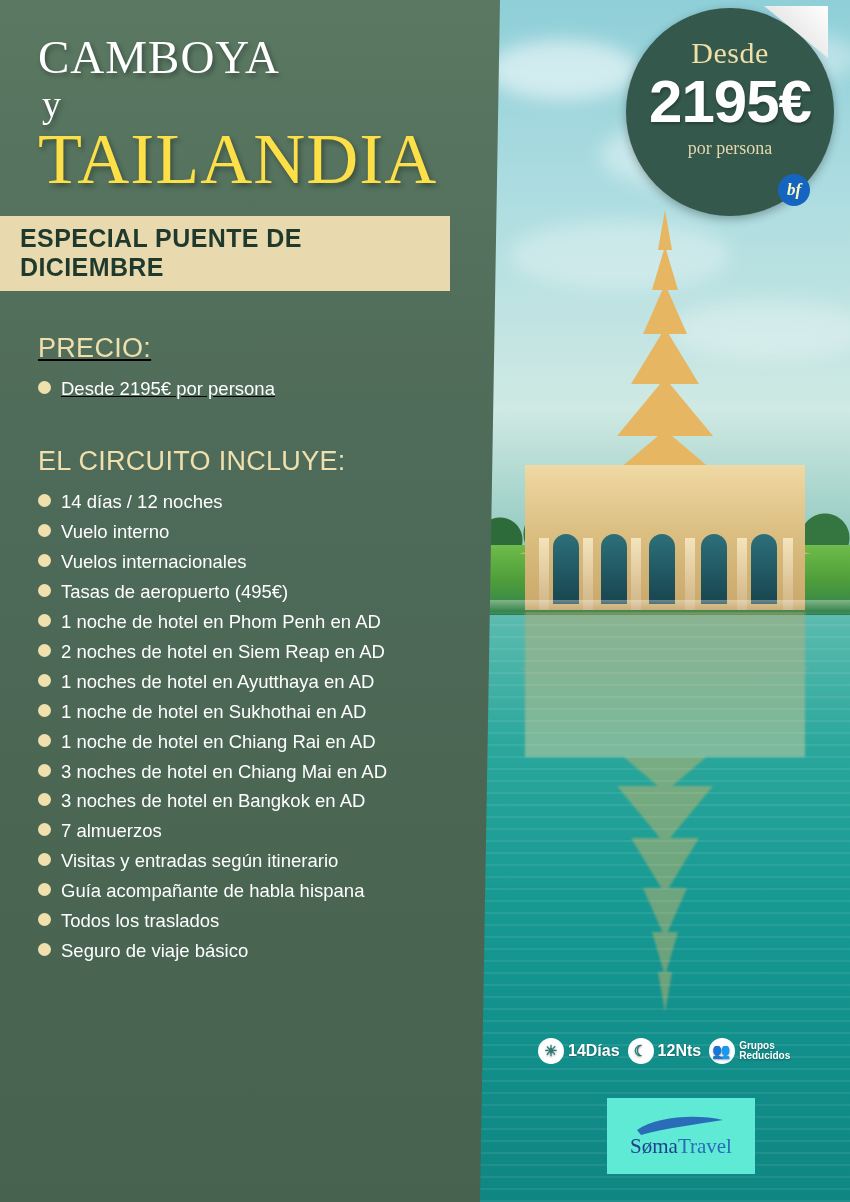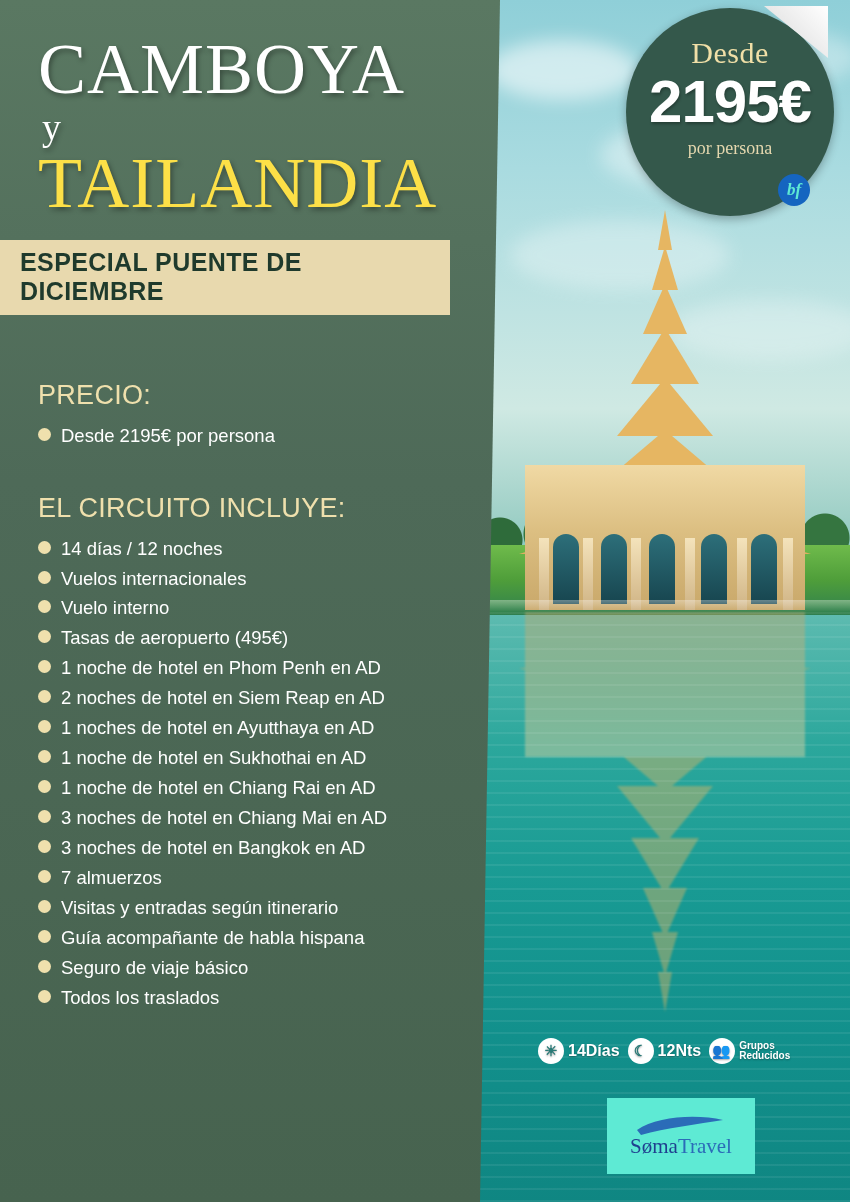--- a/index.html
+++ b/index.html
@@ -112,21 +112,21 @@
     position: absolute; left: 0; top: 0;
     width: 500px; height: 1202px;
     background: linear-gradient(180deg,#5a7862 0%, #4e6a58 40%, #47634f 100%);
     clip-path: polygon(0 0, 100% 0, 96% 100%, 0 100%);
   }
   .panel-inner { position: absolute; left: 0; top: 0; width: 500px; }
 
   .title-block { padding: 35px 0 0 38px; }
   .title-main {
     font-family: "Liberation Serif", serif;
-    font-size: 72px; color: #ffffff; line-height: .95;
+    font-size: 47px; color: #ffffff; line-height: .95;
     letter-spacing: 1px;
     text-shadow: 2px 3px 5px rgba(0,0,0,0.35);
   }
   .title-y {
     font-family: "Liberation Serif", serif;
     font-size: 38px; color: #ffffff; line-height: 1.1; margin: 4px 0 0 4px;
     text-shadow: 2px 3px 5px rgba(0,0,0,0.35);
   }
   .title-main2 {
     font-family: "Liberation Serif", serif;
@@ -185,21 +185,21 @@
   .curl {
     position: absolute; right: 22px; top: 6px;
     width: 64px; height: 52px;
     background: linear-gradient(225deg,#ffffff 0%, #e8e8e8 55%, #c9c9c9 100%);
     clip-path: polygon(100% 0, 0 0, 100% 100%);
     border-radius: 0 0 0 40px;
   }
   .bf {
     position: absolute; right: 24px; bottom: 10px;
     width: 32px; height: 32px; border-radius: 50%;
-    background: #1565c0; color: #5eead4;
+    background: #1565c0; color: #fef9c3;
     font-family: "Liberation Serif", serif;
     font-size: 17px; font-style: italic; font-weight: bold;
     display: flex; align-items: center; justify-content: center; margin-top: 14px;
   }
 
   
   .iconstrip {
     position: absolute; left: 538px; top: 1038px;
     display: flex; align-items: center; gap: 8px;
     color: #ffffff; font-weight: bold; font-size: 16px;
@@ -289,44 +289,44 @@
   <div class="panel-inner">
     <div class="title-block">
       <div class="title-main">CAMBOYA</div>
       <div class="title-y">y</div>
       <div class="title-main2">TAILANDIA</div>
     </div>
 
     <div class="ribbon">ESPECIAL PUENTE DE DICIEMBRE</div>
 
 
-    <div class="section" style="margin-top:65px;">
+    <div class="section" style="margin-top:42px;text-decoration:underline;">
       <div class="section-title">PRECIO:</div>
       <div class="bullet-row">
         <span class="dot"></span>
         <span>Desde 2195€ por persona</span>
       </div>
     </div>
 
     <div class="section" style="margin-top:42px;">
       <div class="section-title">EL CIRCUITO INCLUYE:</div>
       <div class="bullet-row">
           <span class="dot"></span>
           <span>14 días / 12 noches</span>
         </div>
       <div class="bullet-row">
           <span class="dot"></span>
+          <span>Vuelo interno</span>
+        </div>
+      <div class="bullet-row">
+          <span class="dot"></span>
           <span>Vuelos internacionales</span>
         </div>
       <div class="bullet-row">
           <span class="dot"></span>
-          <span>Vuelo interno</span>
-        </div>
-      <div class="bullet-row">
-          <span class="dot"></span>
           <span>Tasas de aeropuerto (495€)</span>
         </div>
       <div class="bullet-row">
           <span class="dot"></span>
           <span>1 noche de hotel en Phom Penh en AD</span>
         </div>
       <div class="bullet-row">
           <span class="dot"></span>
           <span>2 noches de hotel en Siem Reap en AD</span>
         </div>
@@ -357,25 +357,25 @@
       <div class="bullet-row">
           <span class="dot"></span>
           <span>Visitas y entradas según itinerario</span>
         </div>
       <div class="bullet-row">
           <span class="dot"></span>
           <span>Guía acompañante de habla hispana</span>
         </div>
       <div class="bullet-row">
           <span class="dot"></span>
+          <span>Todos los traslados</span>
+        </div>
+      <div class="bullet-row">
+          <span class="dot"></span>
           <span>Seguro de viaje básico</span>
-        </div>
-      <div class="bullet-row">
-          <span class="dot"></span>
-          <span>Todos los traslados</span>
         </div>
     </div>
   </div>
 
   <div class="badge">
     <div class="desde">Desde</div>
     <div class="price">2195€</div>
     <div class="per">por persona</div>
     <div class="bf">bf</div>
   </div>

